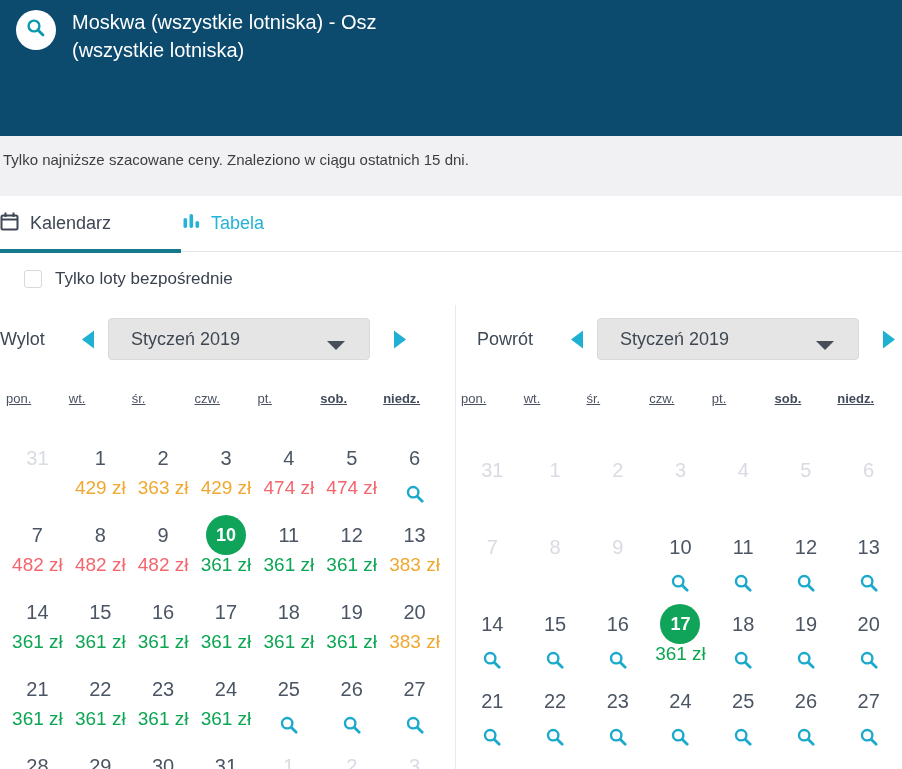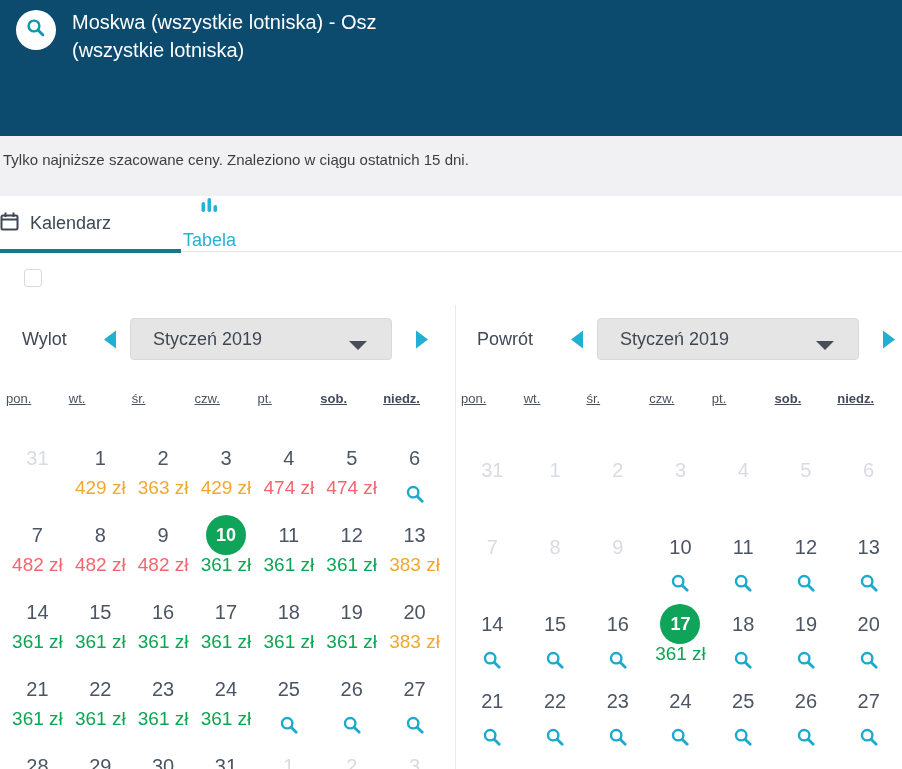--- a/index.html
+++ b/index.html
@@ -18,32 +18,32 @@
   .header-subtitle { color:#fff; font-size:15px; line-height:24px; margin-top:4px; max-width:252px; }
   .hsep { color:rgba(255,255,255,0.45); padding:0 7px; }
   
   .notice-bar { position:absolute; top:136px; left:0; width:902px; height:60px; background:#f1f1f3;
     color:#3e3e40; font-size:15px; padding:15px 0 0 3px; }
   
   .tab-bar { position:absolute; top:196px; left:0; width:902px; height:56px; background:#fff;
     border-bottom:1px solid #e4e5e9; display:flex; align-items:center; }
   .tab { display:flex; align-items:center; gap:11px; font-size:18px; cursor:pointer; margin-right:72px; }
   .tab-dark { color:#3e4752; }
-  .tab-cyan { color:#24b2d5;flex-direction:column; }
+  .tab-cyan { color:#24b2d5; }
   .active-underline { position:absolute; left:0; bottom:-2px; width:181px; height:4px; background:#16798b; }
   
   .filter-row { position:absolute; top:269px; left:24px; display:flex; align-items:center; }
   .checkbox { width:18px; height:18px; border:1px solid #d6d9e0; border-radius:3px; background:#fff; cursor:pointer; }
   .filter-label { margin-left:13px; font-size:17px; color:#39424e; }
   
   .calendars { position:absolute; top:305px; left:0; width:902px; height:464px; display:flex; }
   .panel { width:455px; }
   .panel.right { width:446px; border-left:1px solid #e9eaee; }
   .panel-header { display:flex; align-items:center; height:42px; margin-top:13px; }
-  .panel.left  .panel-header { padding-left:22px; }
+  .panel.left  .panel-header { }
   .panel.right .panel-header { padding-left:21px; }
   .dir-label { font-size:18px; color:#3f4956; }
   .panel.left  .dir-label { width:76px; }
   .panel.right .dir-label { width:88px; }
   .nav-arrow { width:24px; display:flex; align-items:center; justify-content:center; cursor:pointer; }
   .month-select { width:262px; height:42px; border:1px solid #d6d9de; border-radius:4px; background:#e5e5e5;
     display:flex; align-items:center; margin-left:8px; padding:0 24px 0 22px; cursor:pointer; position:relative; }
   .month-value { font-size:18px; color:#3f4852; }
   .select-caret { position:absolute; right:24px; top:17px; }
   .nav-arrow.next { margin-left:18px; }
@@ -108,20 +108,21 @@
           <rect x="12.5" y="8" width="3.6" height="7" rx="1.8" fill="#24b2d5"></rect>
         </svg>
     </span>
     <span>Tabela</span>
   </div>
   <div class="active-underline"></div>
 </div>
 
 <div class="filter-row">
   <div class="checkbox"></div>
+  <div class="filter-label">Tylko loty bezpośrednie</div>
 </div>
 
 <div class="calendars">
 
   <div class="panel left">
     <div class="panel-header">
       <div class="dir-label">Wylot</div>
       <div class="nav-arrow">
         <svg width="14" height="19" viewBox="0 0 14 19">
             <polygon points="13,0.5 1,9.5 13,18.5" fill="#1fb0d4"></polygon>

